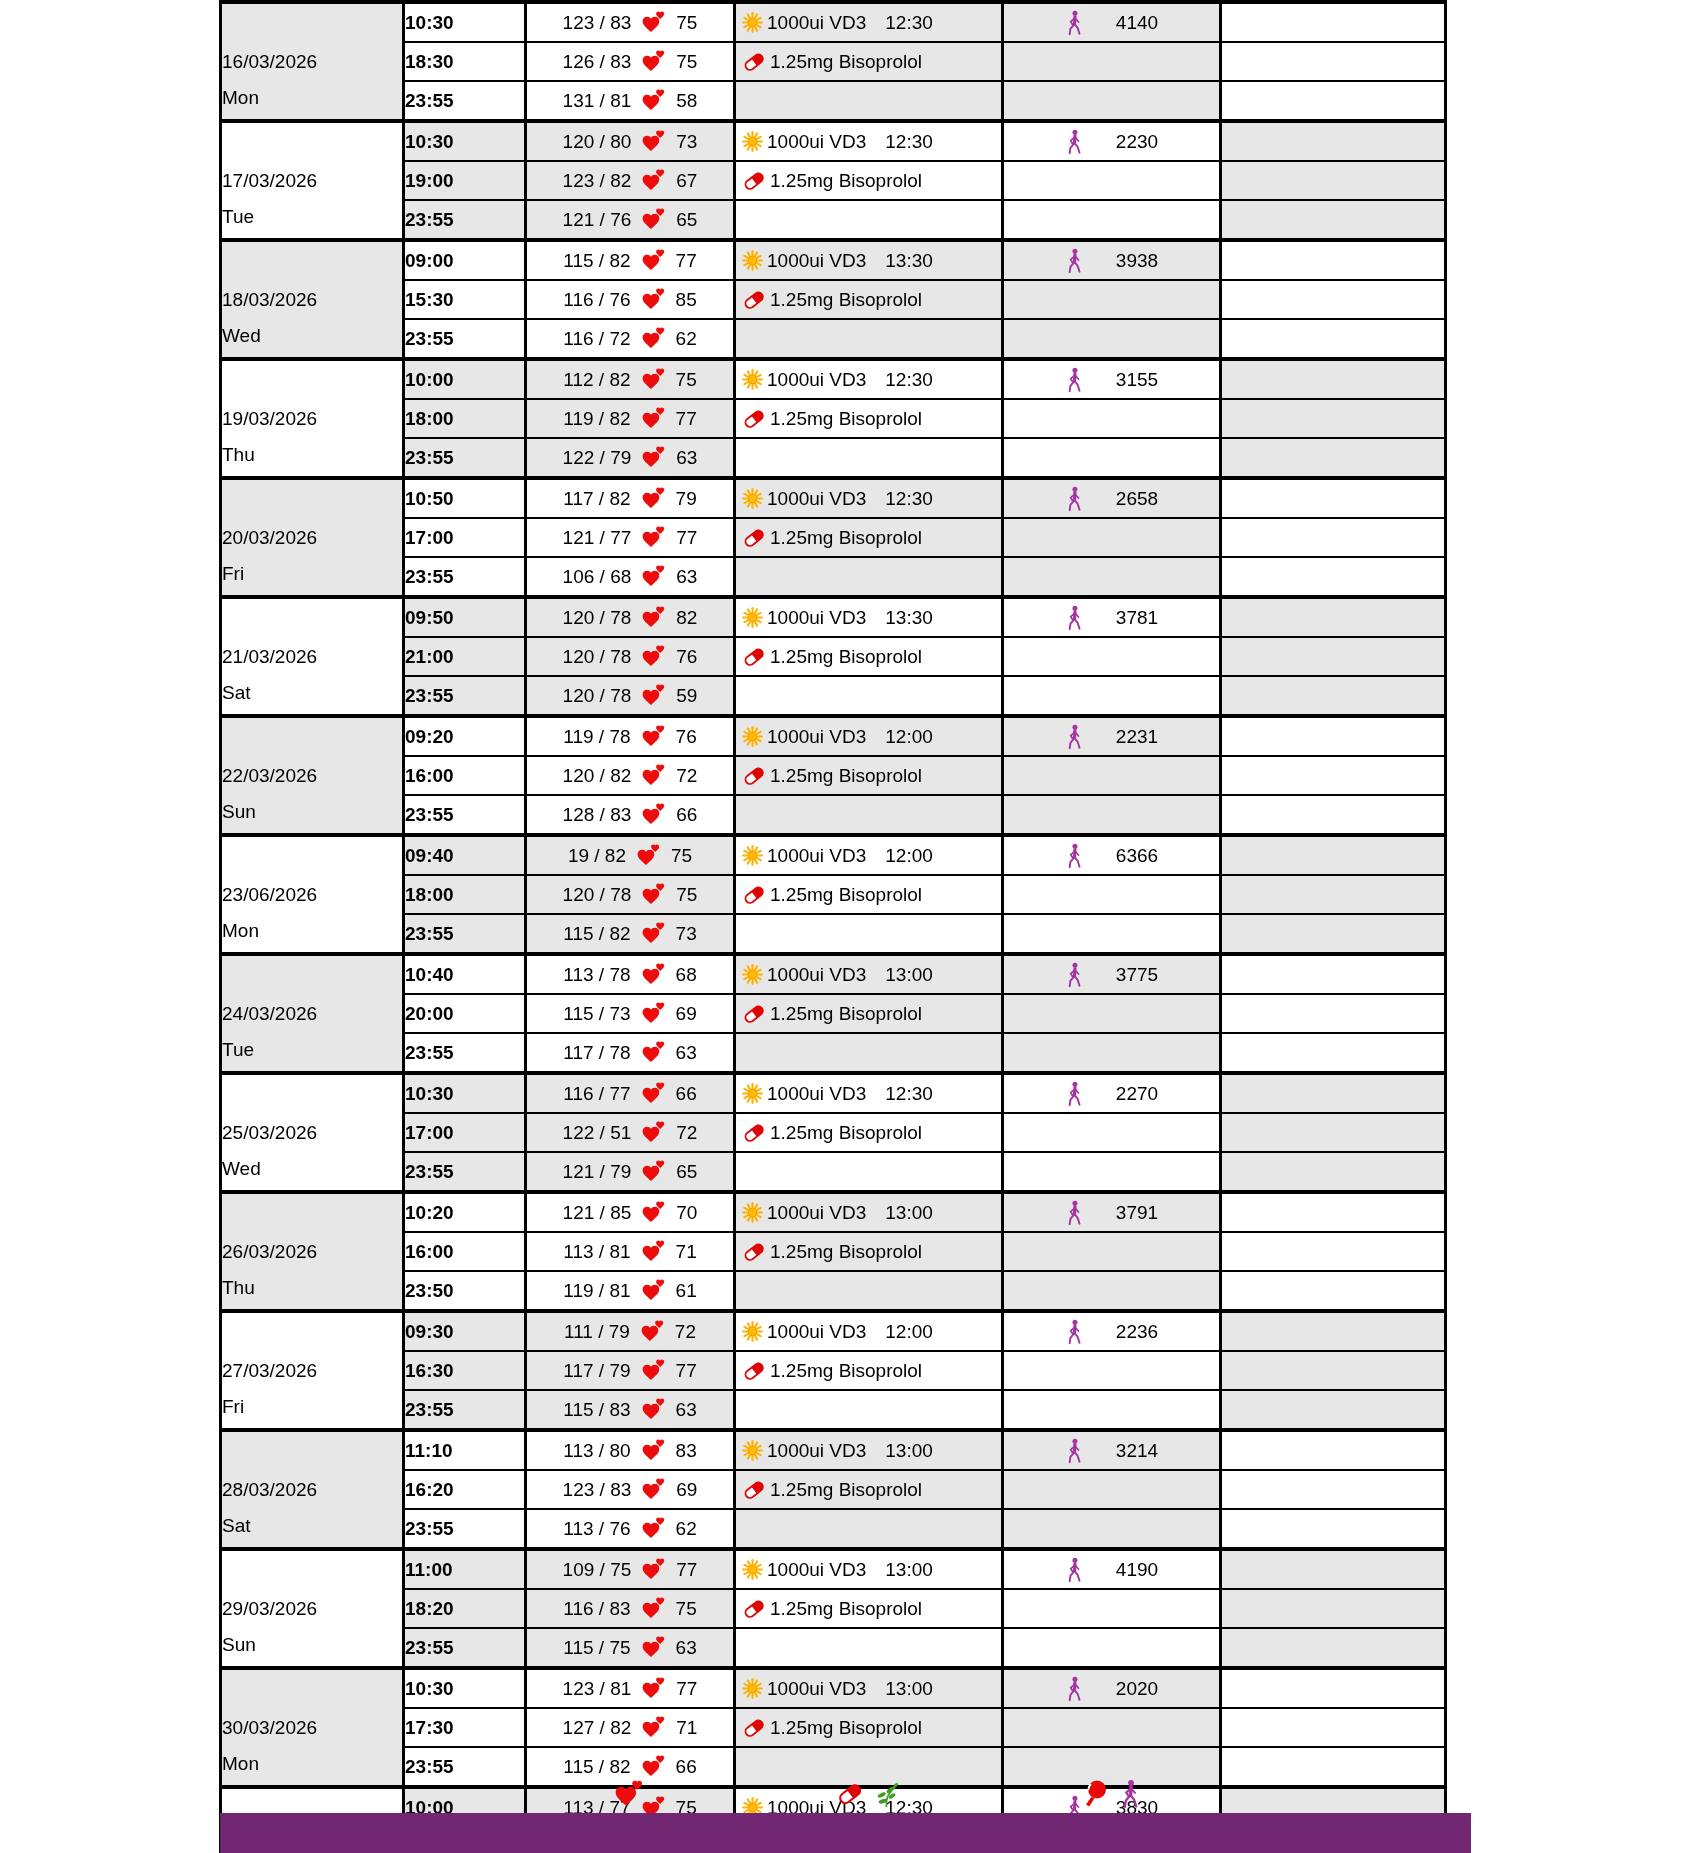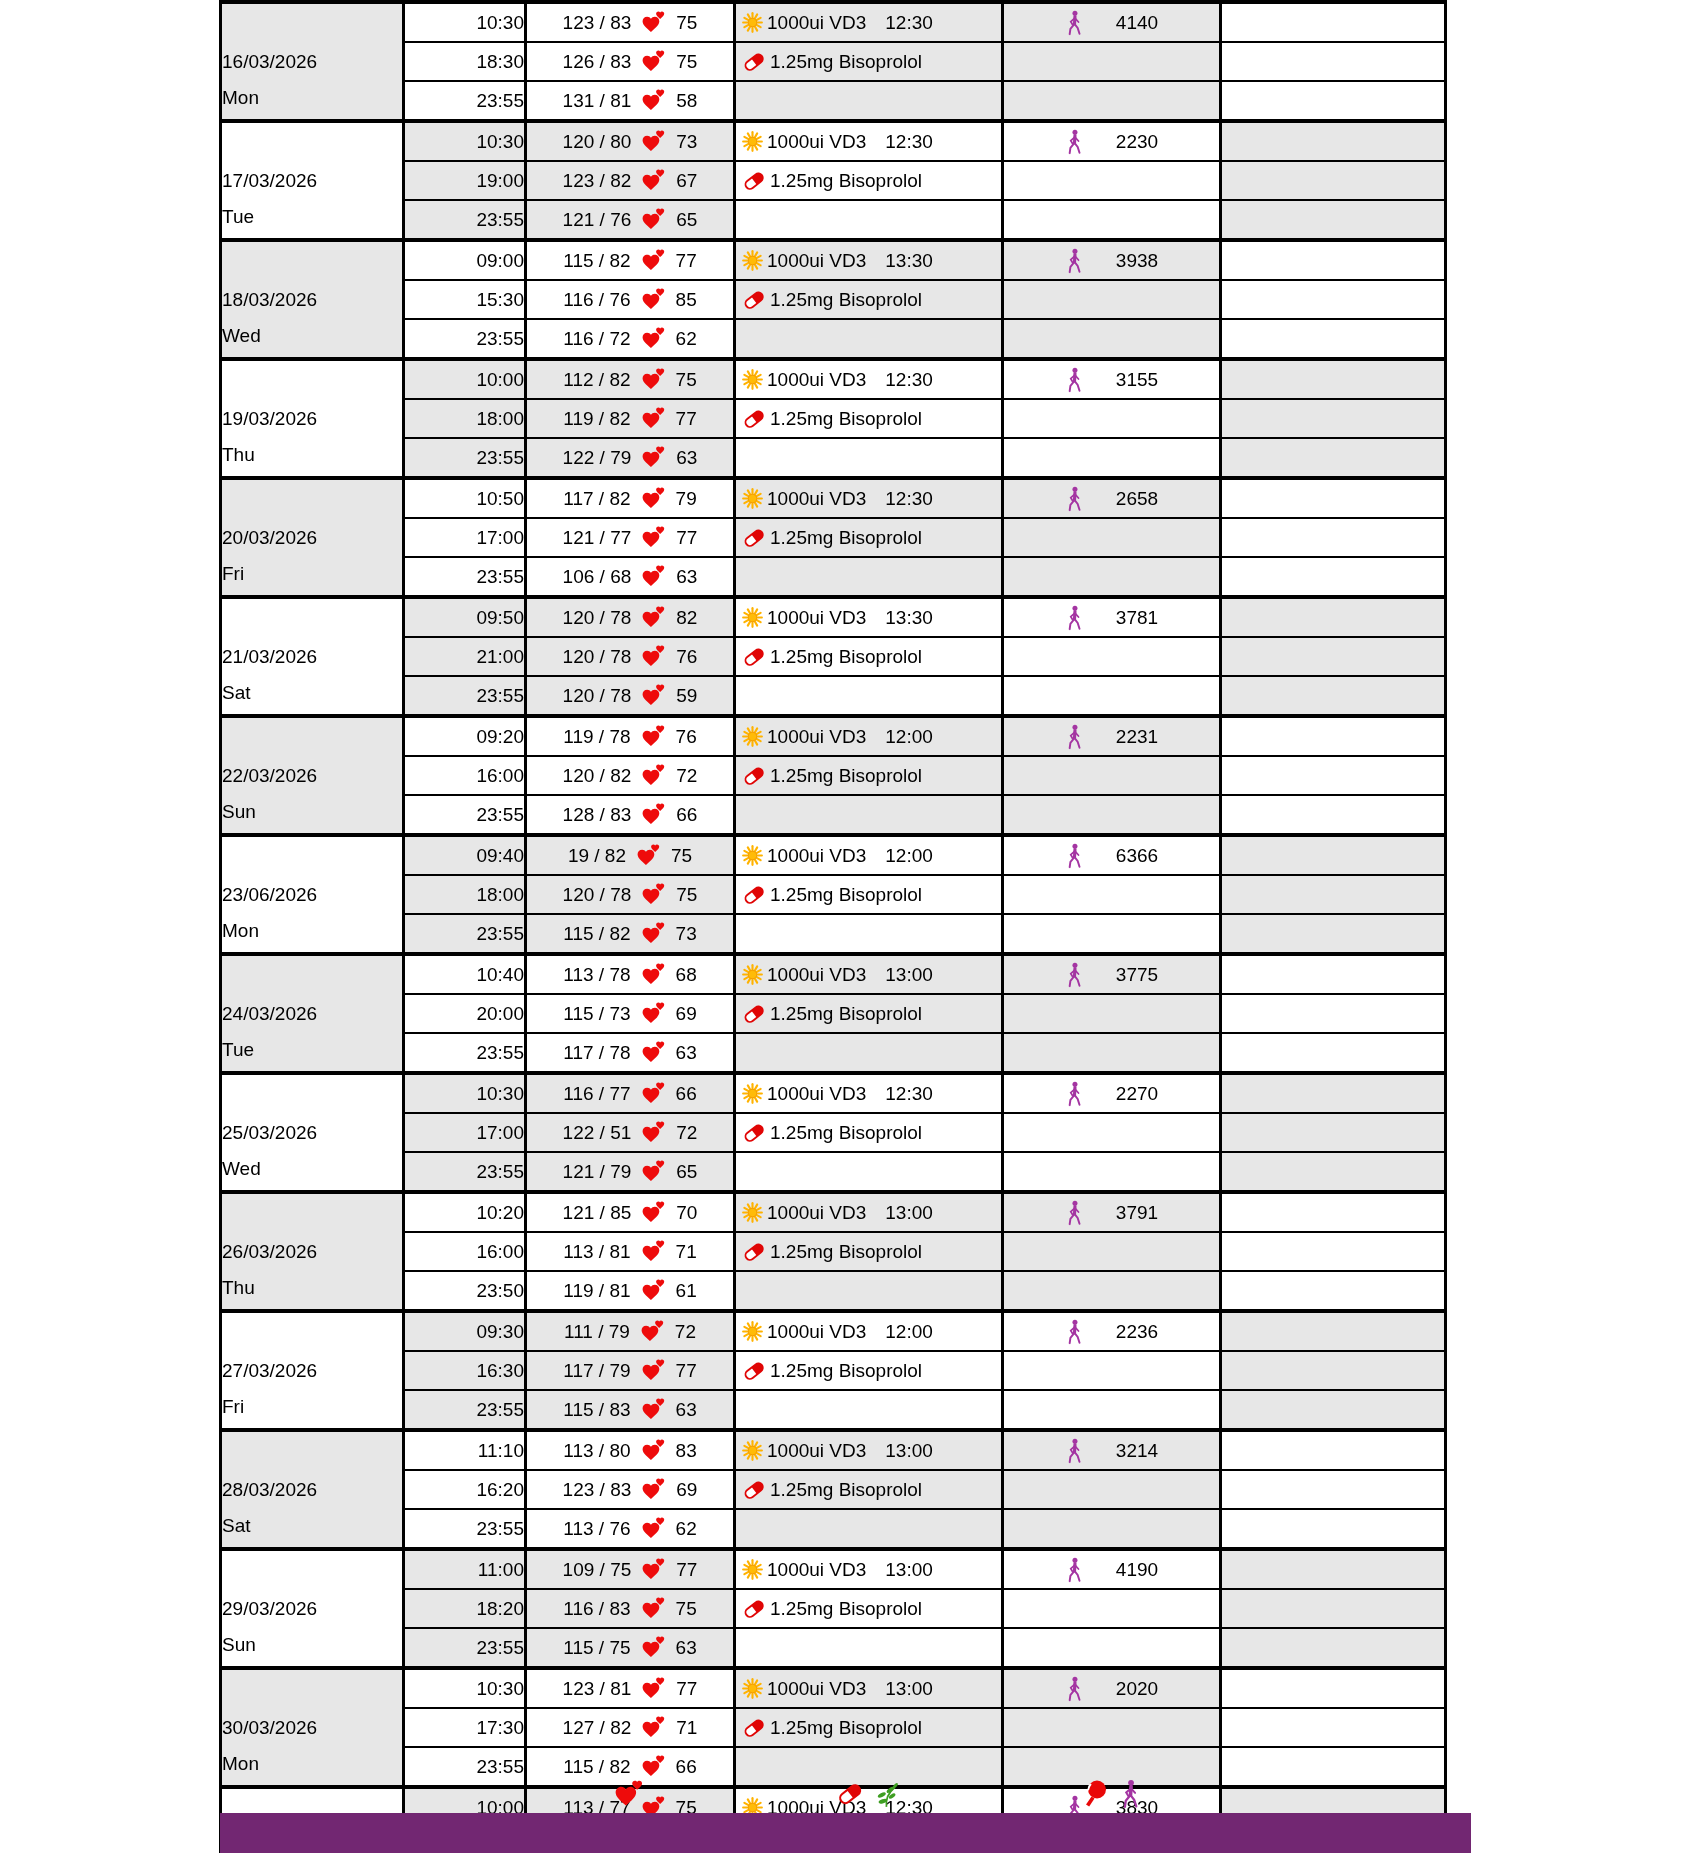--- a/index.html
+++ b/index.html
@@ -18,21 +18,21 @@
   }
   #log-table tr.first-row td{border-top-width:4px;}
   .gray{background:#E7E7E7;}
   .white{background:#ffffff;}
   .c-date{vertical-align:bottom;font-size:20px;line-height:36px;padding-bottom:3px !important;}
   .cellflex{height:100%;display:flex;align-items:center;justify-content:center;gap:9px;}
   .cellflex.left{justify-content:flex-start;padding-left:5px;}
   .medrow{gap:3px;}
   .medrow.pill-row{border-radius:10px;}
   .vd3-time{margin-left:16px;}
-  .c-time-text{display:block;text-align:right;line-height:37px;}
+  .c-time-text{display:block;text-align:left;line-height:37px;font-weight:bold;}
   .icon{display:block;flex:0 0 auto;}
   .heart{width:27px;height:25px;}
   .heart path{fill:#EE0B0B;}
   .sun{width:23px;height:23px;}
   .pill{width:26px;height:26px;}
   .walker{width:19px;height:26px;}
   .steps-flex{gap:32px;}
   #legend{position:absolute;left:0;top:1776px;width:1700px;height:36px;}
   .legend-group{position:absolute;top:0;height:36px;display:flex;align-items:center;gap:9px;transform:translateX(-50%);}
   #legend .heart{width:33px;height:30px;}

